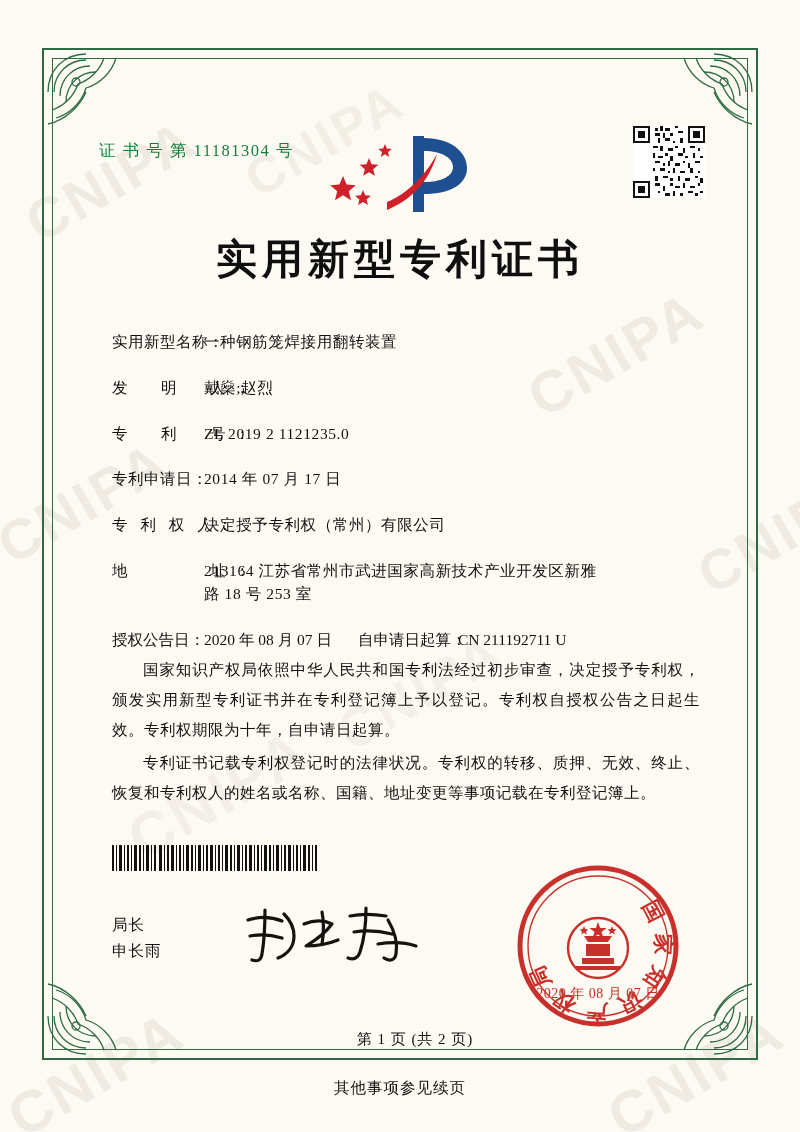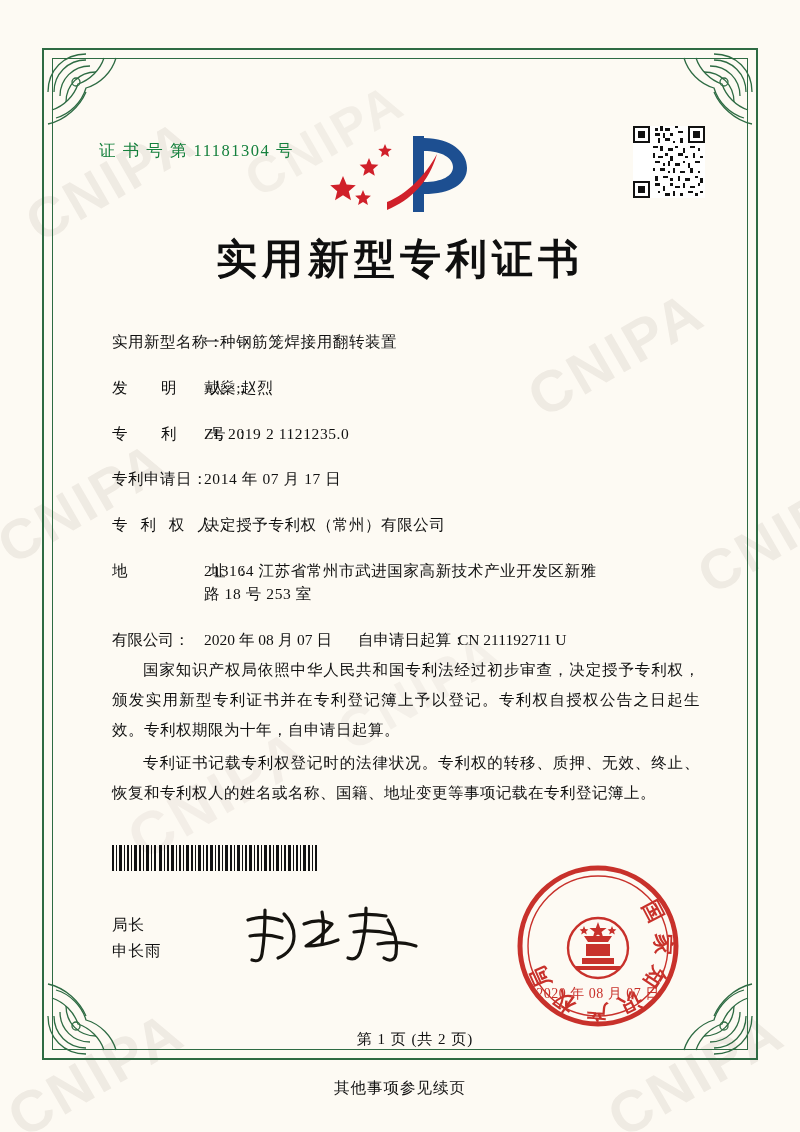--- a/index.html
+++ b/index.html
@@ -446,21 +446,21 @@
     <div class="field">
       <span class="lab sp">地　　　址：</span>
       <span class="val">
         <span>213164 江苏省常州市武进国家高新技术产业开发区新雅</span>
         <span class="indent2">路 18 号 253 室</span>
       </span>
     </div>
 
     <div class="field">
       <div class="inline-pair">
-        <span class="seg-lab">有限公司：</span>
+        <span class="seg-lab">授权公告日：</span>
         <span class="seg-val">2020 年 08 月 07 日</span>
         <span class="seg-lab" style="flex:0 0 100px;width:100px;">自申请日起算：</span>
         <span class="seg-val">CN 211192711 U</span>
       </div>
     </div>
 
   </div>
 
   <div class="paras">
     <p>国家知识产权局依照中华人民共和国专利法经过初步审查，决定授予专利权，颁发实用新型专利证书并在专利登记簿上予以登记。专利权自授权公告之日起生效。专利权期限为十年，自申请日起算。</p>

